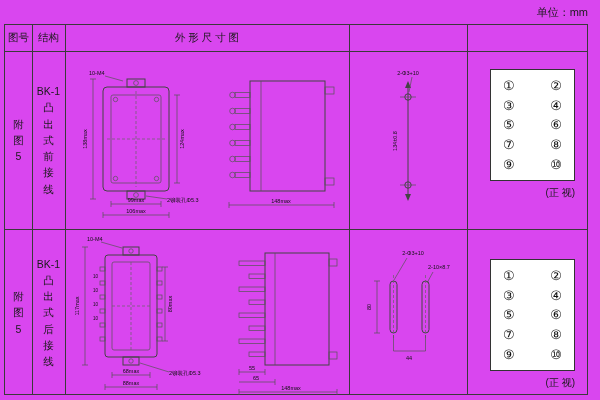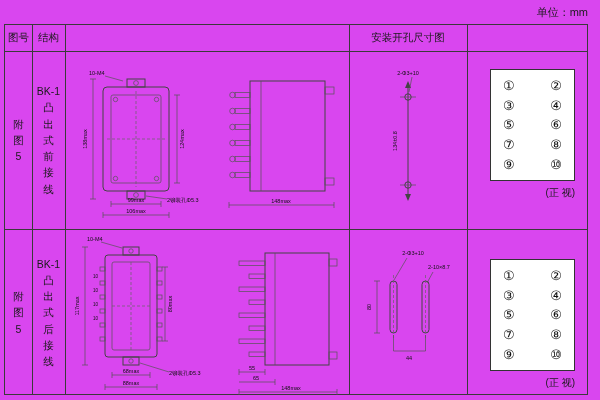--- a/index.html
+++ b/index.html
@@ -38,21 +38,21 @@
 
     <div class="vline" style="left:27px"></div>
     <div class="vline" style="left:60px"></div>
     <div class="vline" style="left:344px"></div>
     <div class="vline" style="left:462px"></div>
     <div class="hline" style="top:26px"></div>
     <div class="hline" style="top:204px"></div>
 
     <div class="cell hdr" style="left:0;top:0;width:27px;height:26px">图号</div>
     <div class="cell hdr" style="left:27px;top:0;width:33px;height:26px">结构</div>
-    <div class="cell hdr" style="left:344px;top:0;width:118px;height:26px">安装开孔尺寸图</div>
+    <div class="cell hdr" style="left:60px;top:0;width:284px;height:26px">外 形 尺 寸 图</div>
 
     <div class="cell vert" style="left:0;top:26px;width:27px;height:178px">附
 图
 5</div>
     <div class="cell vert" style="left:27px;top:26px;width:33px;height:178px">BK-1
 凸
 出
 式
 前
 接

